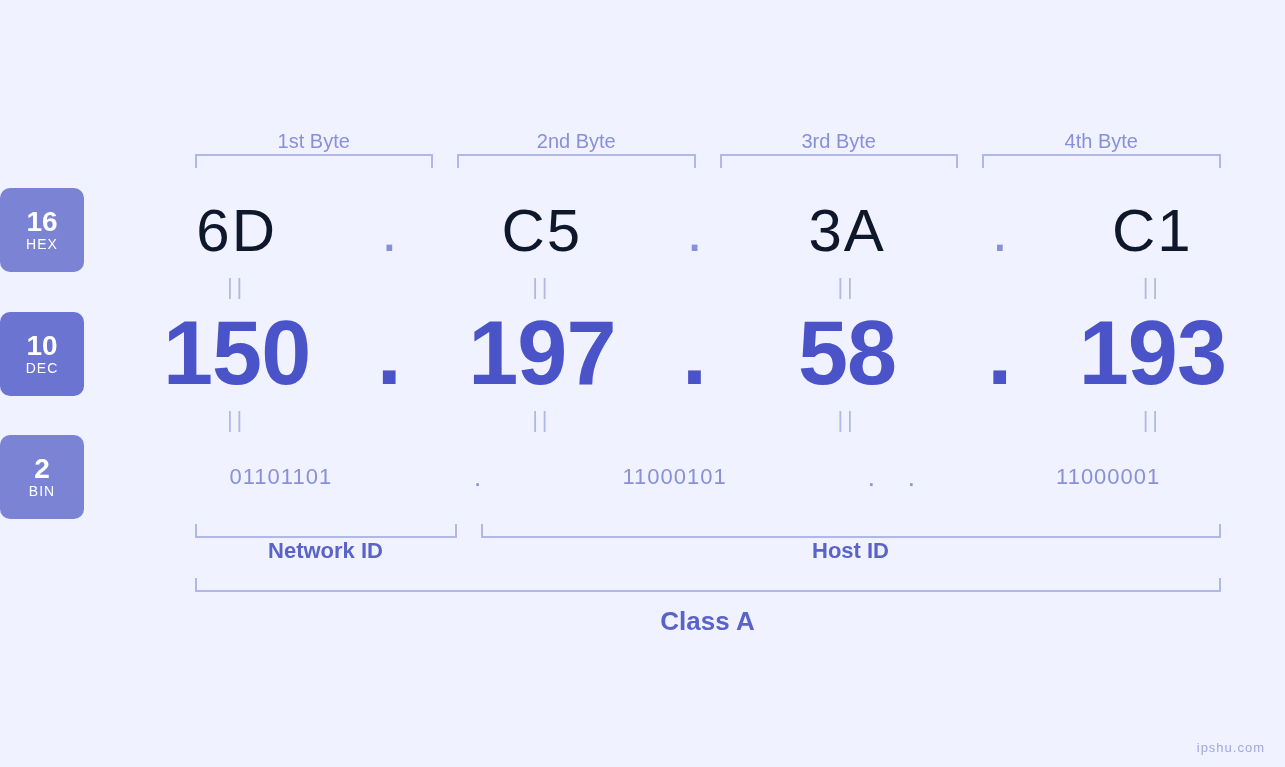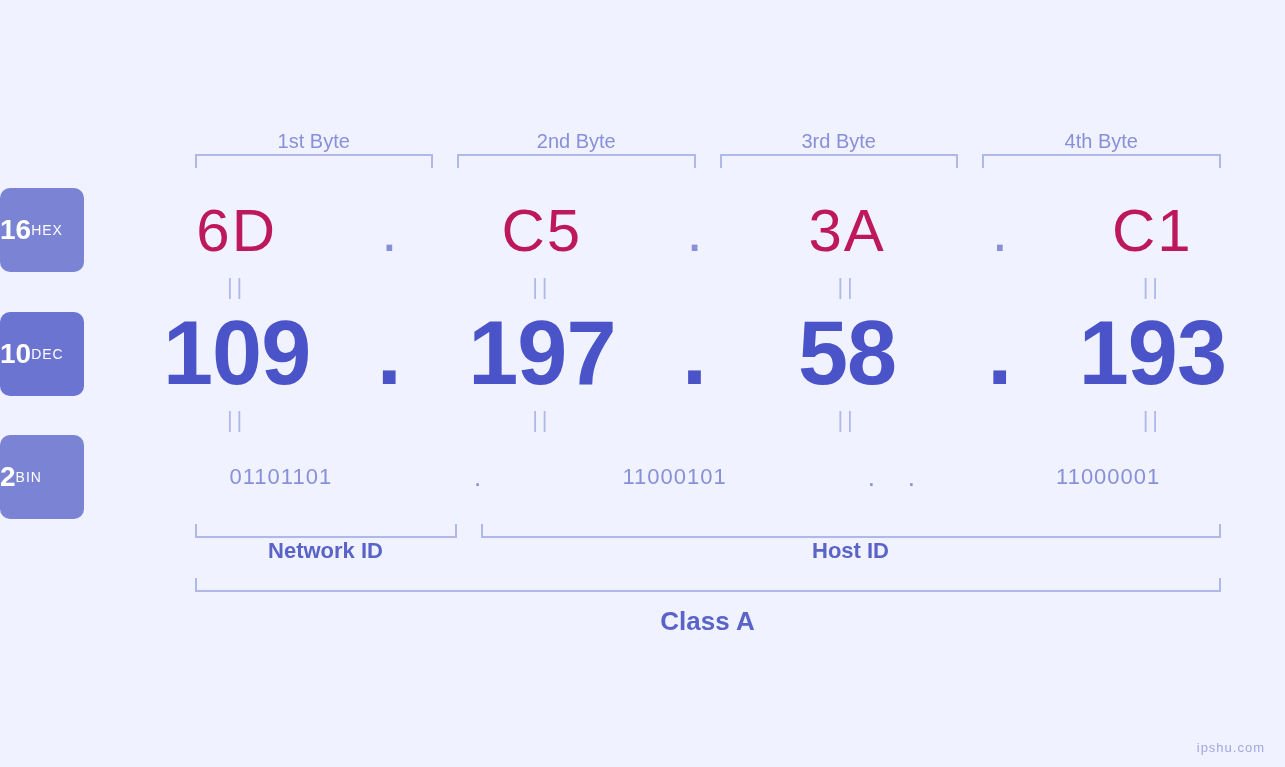--- a/index.html
+++ b/index.html
@@ -74,23 +74,23 @@
       align-items: center;
       width: 100%;
       position: relative;
     }
 
     .base-badge {
       width: 84px;
       height: 84px;
       border-radius: 10px;
       display: flex;
-      flex-direction: row;
-      align-items: center;
-      justify-content: flex-start;
+      flex-direction: column;
+      align-items: center;
+      justify-content: center;
       flex-shrink: 0;
       margin-right: 20px;
     }
 
     .base-badge.hex { background: #7b84d4; }
     .base-badge.dec { background: #6b74d0; }
     .base-badge.bin { background: #7b84d4; }
 
     .base-num {
       color: white;
@@ -120,21 +120,21 @@
     }
 
     .dot-sep {
       width: 40px;
       text-align: center;
       flex-shrink: 0;
     }
 
     
     .hex-value {
-      color: #be185d;
+      color: #0f172a;
       font-size: 60px;
       font-weight: 300;
       letter-spacing: 2px;
     }
 
     .hex-dot {
       color: #8890d8;
       font-size: 60px;
       font-weight: 300;
     }
@@ -343,21 +343,21 @@
     </div>
   </div>
 
   <div class="row">
     <div class="base-badge dec">
       <span class="base-num">10</span>
       <span class="base-name">DEC</span>
     </div>
     <div class="values-row">
       <div class="byte-cell">
-        <span class="dec-value">109</span>
+        <span class="dec-value">150</span>
       </div>
       <div class="dot-sep">
         <span class="dec-dot">.</span>
       </div>
       <div class="byte-cell">
         <span class="dec-value">197</span>
       </div>
       <div class="dot-sep">
         <span class="dec-dot">.</span>
       </div>

